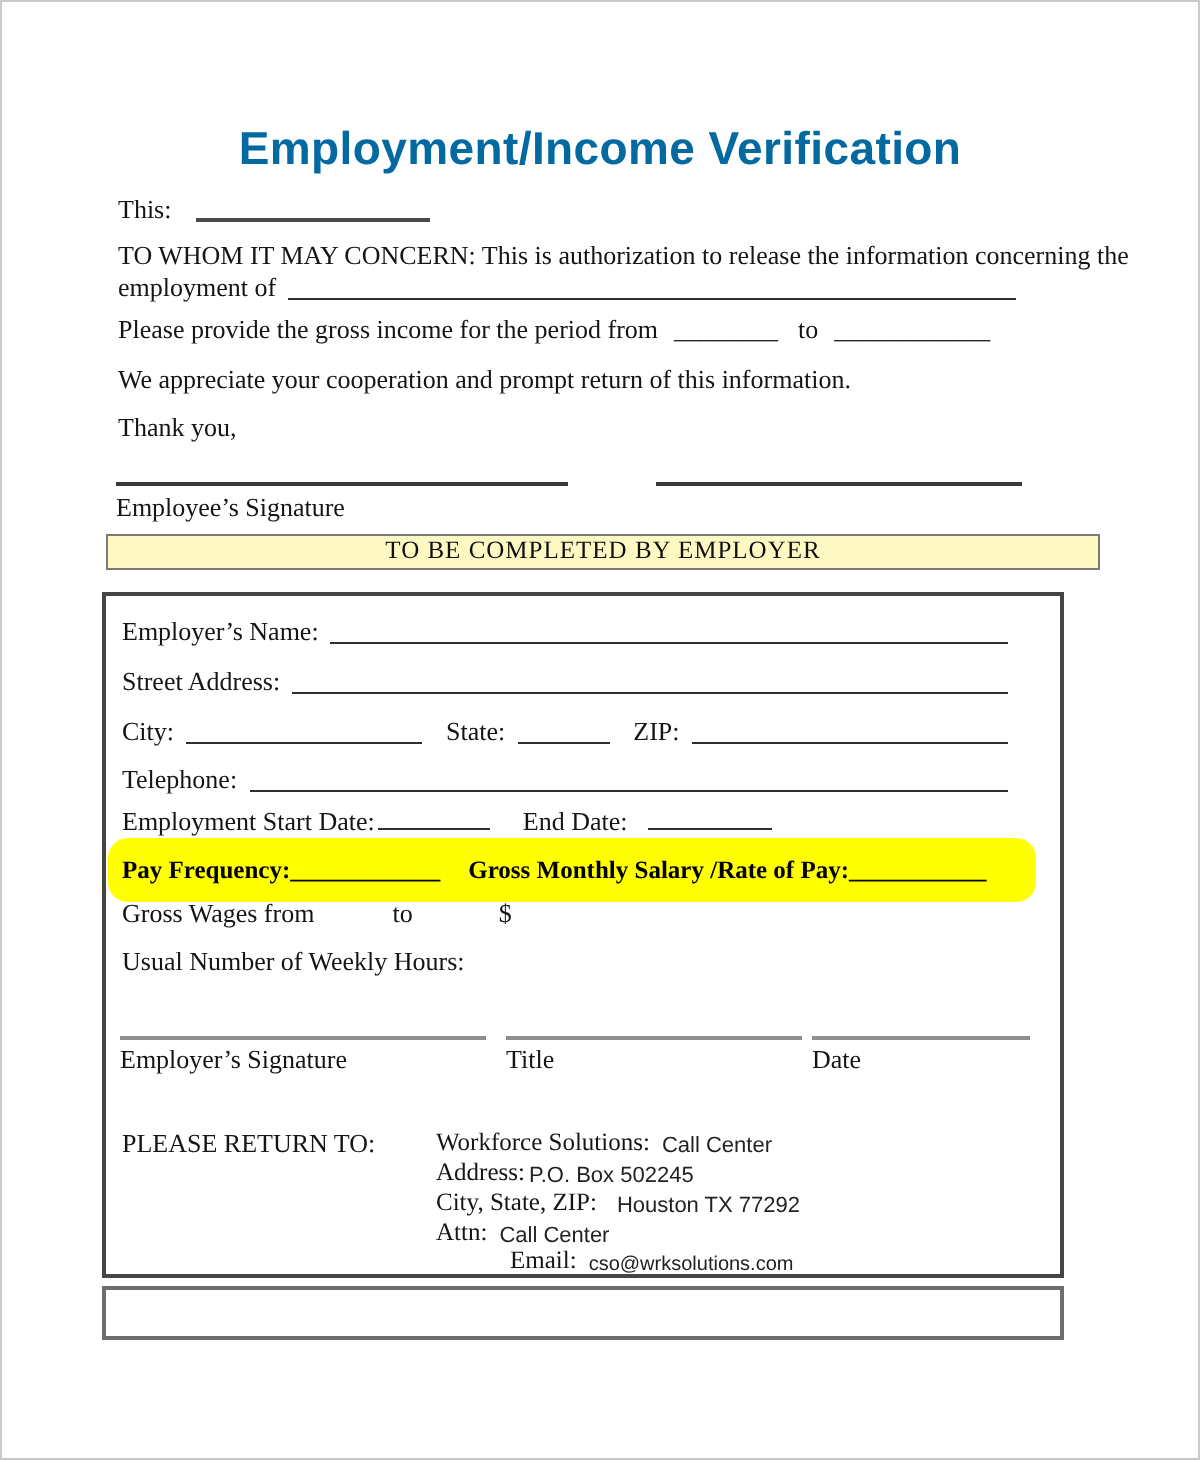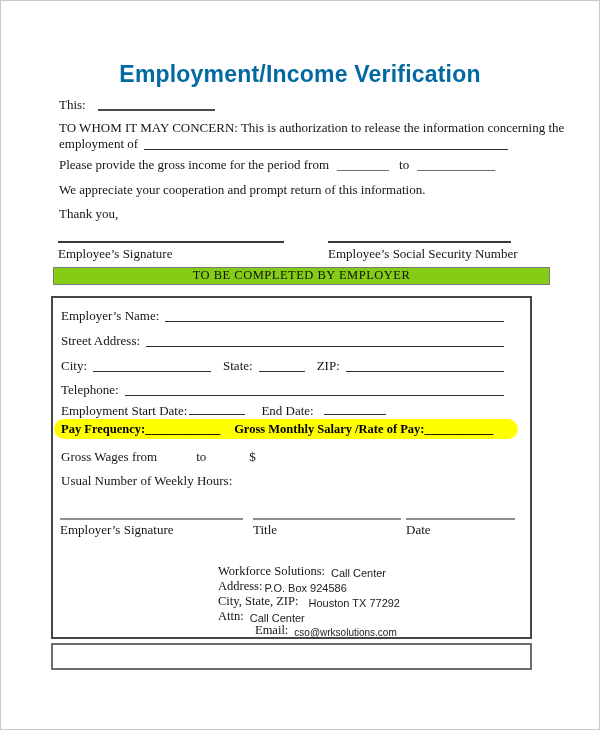--- a/index.html
+++ b/index.html
@@ -18,34 +18,34 @@
   .rule {
     display:inline-block; height:0; border-bottom:1.5px solid #2e2e2e;
     margin:0 0 2px 6px;
   }
   .rule.flex { flex:1; }
   .sigline { position:absolute; height:0; border-bottom:2px solid #3a3a3a; }
   .sigline.gray { border-bottom-color:#8f8f8f; }
   .siglabel { position:absolute; font-size:13px; white-space:nowrap; }
   .section-bar {
     position:absolute; top:266px; left:52px; width:497px; height:18px;
-    background:#84cc16; border:1px solid #7a7a7a; box-sizing:border-box;
+    background:#fef9c3; border:1px solid #7a7a7a; box-sizing:border-box;
     text-align:center; font-size:12.5px; line-height:15px; letter-spacing:0.5px;
     color:#101010;
   }
   .employer-box {
     position:absolute; top:295px; left:50px; width:481px; height:343px;
     border:2px solid #454545; box-sizing:border-box;
   }
   .empty-box {
     position:absolute; top:642px; left:50px; width:481px; height:27px;
     border:2px solid #6e6e6e; box-sizing:border-box; background:#fff;
   }
   .highlight-row {
-    position:absolute; top:121px; left:1px; width:464px; height:20px;
+    position:absolute; top:121px; left:1px; width:464px; height:32px;
     border-radius:10px; display:flex; align-items:center; box-sizing:border-box;
     padding-left:7px; font-weight:bold; font-size:12.5px; white-space:nowrap;
     color:#000;
   }
   .return-row { position:absolute; left:165px; display:flex; align-items:flex-end; white-space:nowrap; }
   .return-row .lbl { font-size:12.5px; }
   .return-row .val { font-family:"Liberation Sans", sans-serif; font-size:11px; margin-left:6px; color:#222; }
   .return-row .val.small { font-size:10px; }
 </style>
 </head>
@@ -78,21 +78,20 @@
   <div class="row" style="top:181px; left:58px;">
     <span>We appreciate your cooperation and prompt return of this information.</span>
   </div>
   <div class="row" style="top:205px; left:58px;">
     <span>Thank you,</span>
   </div>
 
   <div class="sigline" style="top:240px; left:57px; width:226px;"></div>
   <div class="sigline" style="top:240px; left:327px; width:183px;"></div>
   <div class="siglabel" style="top:245px; left:57px;">Employee’s Signature</div>
-  <div class="siglabel" style="top:245px; left:327px;">Employee’s Social Security Number</div>
 
   <div class="section-bar">TO BE COMPLETED BY EMPLOYER</div>
 
   <div class="employer-box">
 
     <div class="row" style="top:10px; left:8px; right:26px;">
       <span>Employer’s Name:</span>
       <span class="rule flex"></span>
     </div>
 
@@ -139,28 +138,29 @@
       <span>Usual Number of Weekly Hours:</span>
     </div>
 
     <div class="sigline gray" style="top:220px; left:7px; width:183px;"></div>
     <div class="sigline gray" style="top:220px; left:200px; width:148px;"></div>
     <div class="sigline gray" style="top:220px; left:353px; width:109px;"></div>
     <div class="siglabel" style="top:224px; left:7px;">Employer’s Signature</div>
     <div class="siglabel" style="top:224px; left:200px;">Title</div>
     <div class="siglabel" style="top:224px; left:353px;">Date</div>
 
+    <div class="siglabel" style="top:266px; left:8px;">PLEASE RETURN TO:</div>
 
     <div class="return-row" style="top:266px;">
       <span class="lbl">Workforce Solutions:</span>
       <span class="val">Call Center</span>
     </div>
     <div class="return-row" style="top:281px;">
       <span class="lbl">Address:</span>
-      <span class="val" style="margin-left:2px;">P.O. Box 924586</span>
+      <span class="val" style="margin-left:2px;">P.O. Box 502245</span>
     </div>
     <div class="return-row" style="top:296px;">
       <span class="lbl">City, State, ZIP:</span>
       <span class="val" style="margin-left:10px;">Houston TX 77292</span>
     </div>
     <div class="return-row" style="top:311px;">
       <span class="lbl">Attn:</span>
       <span class="val">Call Center</span>
     </div>
     <div class="return-row" style="top:325px;margin-left:37px;">

